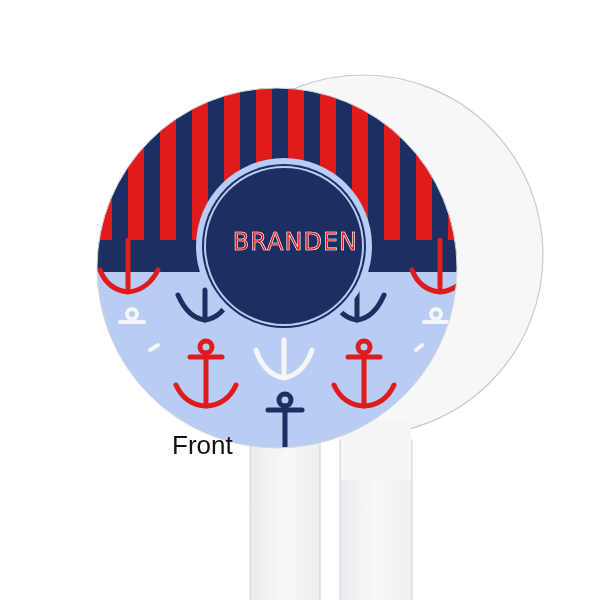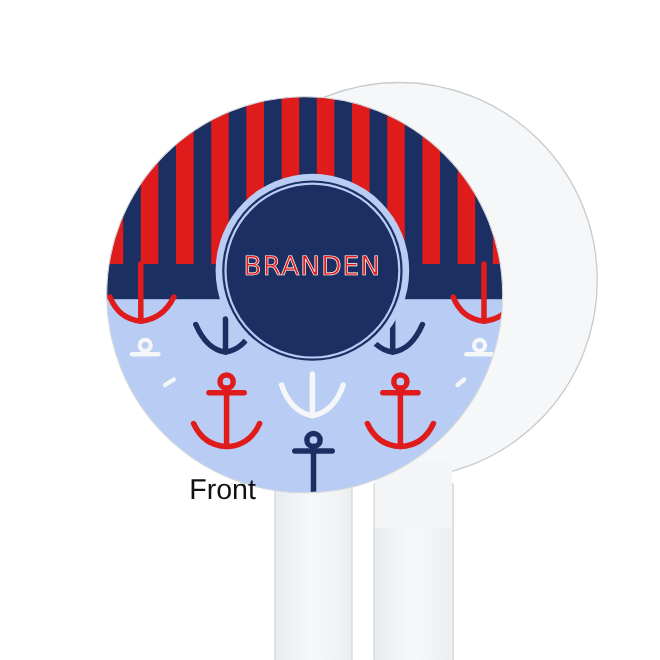--- a/index.html
+++ b/index.html
@@ -113,16 +113,16 @@
   </g>
   <circle cx="277" cy="268" r="180" fill="none" stroke="#d6d8da" stroke-width="1"></circle>
 
   <g>
     <circle cx="284" cy="246" r="88" fill="#b8ccf4"></circle>
     <circle cx="284" cy="246" r="82" fill="#1b2f63"></circle>
     <circle cx="284" cy="246" r="79" fill="none" stroke="#b8ccf4" stroke-width="2"></circle>
   </g>
 </svg>
 
-<div style="position:absolute;left:210px;top:228px;width:148px;text-align:center;font-family:'DejaVu Sans',sans-serif;font-size:24px;letter-spacing:1px;color:#e01b1b;-webkit-text-stroke:0.6px #ffffff;font-weight:normal;">BRANDEN</div>
+<div style="position:absolute;left:210px;top:228px;width:148px;text-align:right;font-family:'DejaVu Sans',sans-serif;font-size:24px;letter-spacing:1px;color:#e01b1b;-webkit-text-stroke:0.6px #ffffff;font-weight:normal;">BRANDEN</div>
 
 <div class="label" id="lbl-front">Front</div>
 </div>
 
 </body></html>

